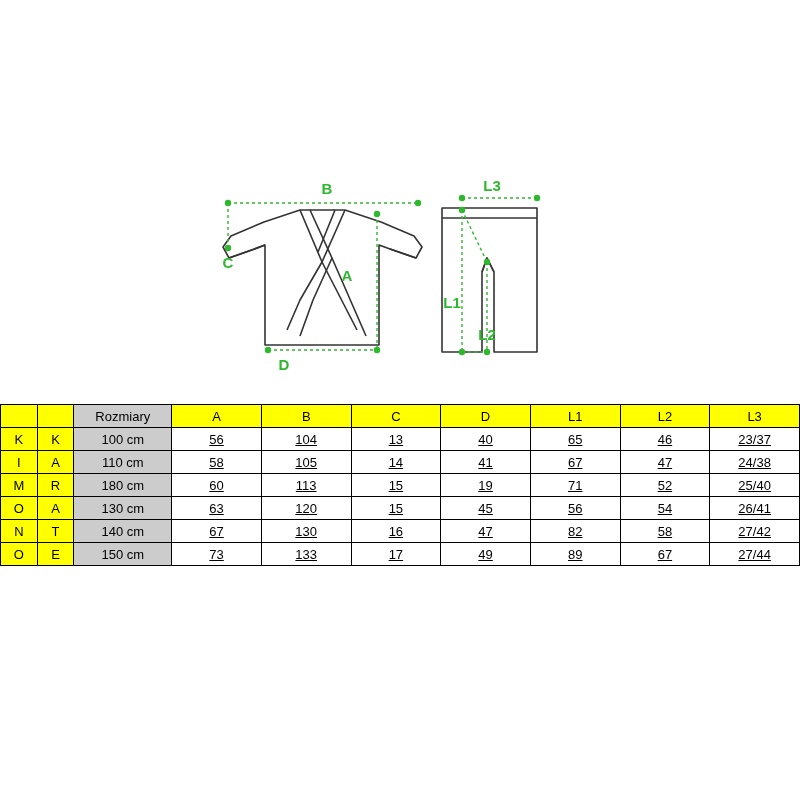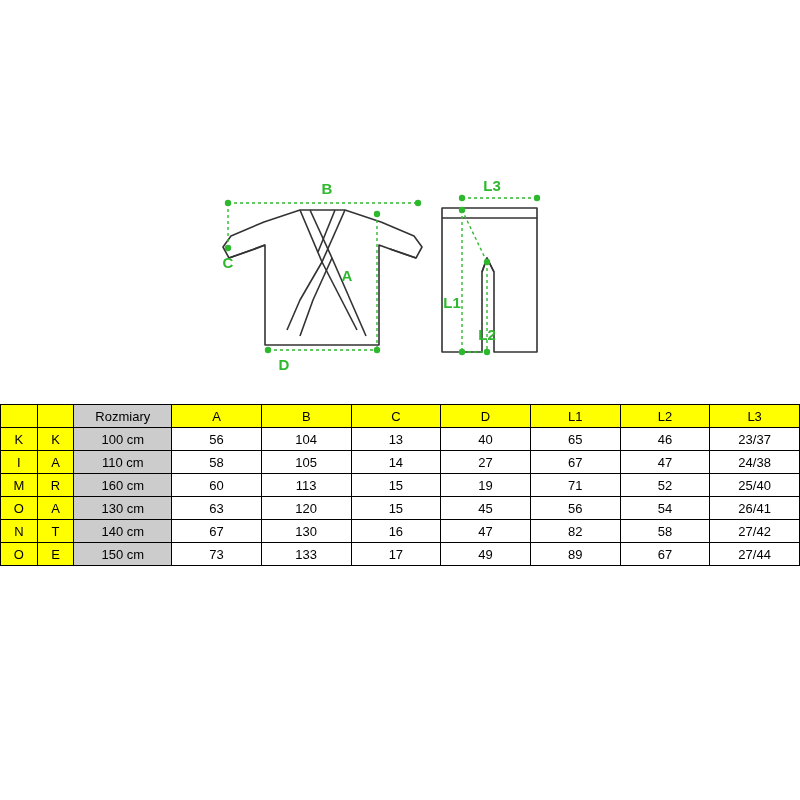--- a/index.html
+++ b/index.html
@@ -81,20 +81,21 @@
     height: 30px;
   }
   td.size-cell {
     background: #cccccc;
     font-weight: bold;
     font-size: 13px;
     text-align: center;
   }
   td.val-cell {
     background: #ffffff;
+    text-decoration: underline;
   }
   .col-label { width: 36px; }
   .col-size  { width: 96px; }
   .col-val   { width: 88px; }
 </style>
 </head>
 <body>
 
 <div id="diagram-area">
   <svg id="diagram-svg" width="800" height="404" viewBox="0 0 800 404">
@@ -228,30 +229,30 @@
         <td class="val-cell">23/37</td>
       </tr>
 
       <tr>
         <td class="vert-label">I</td>
         <td class="vert-label">A</td>
         <td class="size-cell">110 cm</td>
         <td class="val-cell">58</td>
         <td class="val-cell">105</td>
         <td class="val-cell">14</td>
-        <td class="val-cell">27</td>
+        <td class="val-cell">41</td>
         <td class="val-cell">67</td>
         <td class="val-cell">47</td>
         <td class="val-cell">24/38</td>
       </tr>
 
       <tr>
         <td class="vert-label">M</td>
         <td class="vert-label">R</td>
-        <td class="size-cell">160 cm</td>
+        <td class="size-cell">180 cm</td>
         <td class="val-cell">60</td>
         <td class="val-cell">113</td>
         <td class="val-cell">15</td>
         <td class="val-cell">19</td>
         <td class="val-cell">71</td>
         <td class="val-cell">52</td>
         <td class="val-cell">25/40</td>
       </tr>
 
       <tr>

